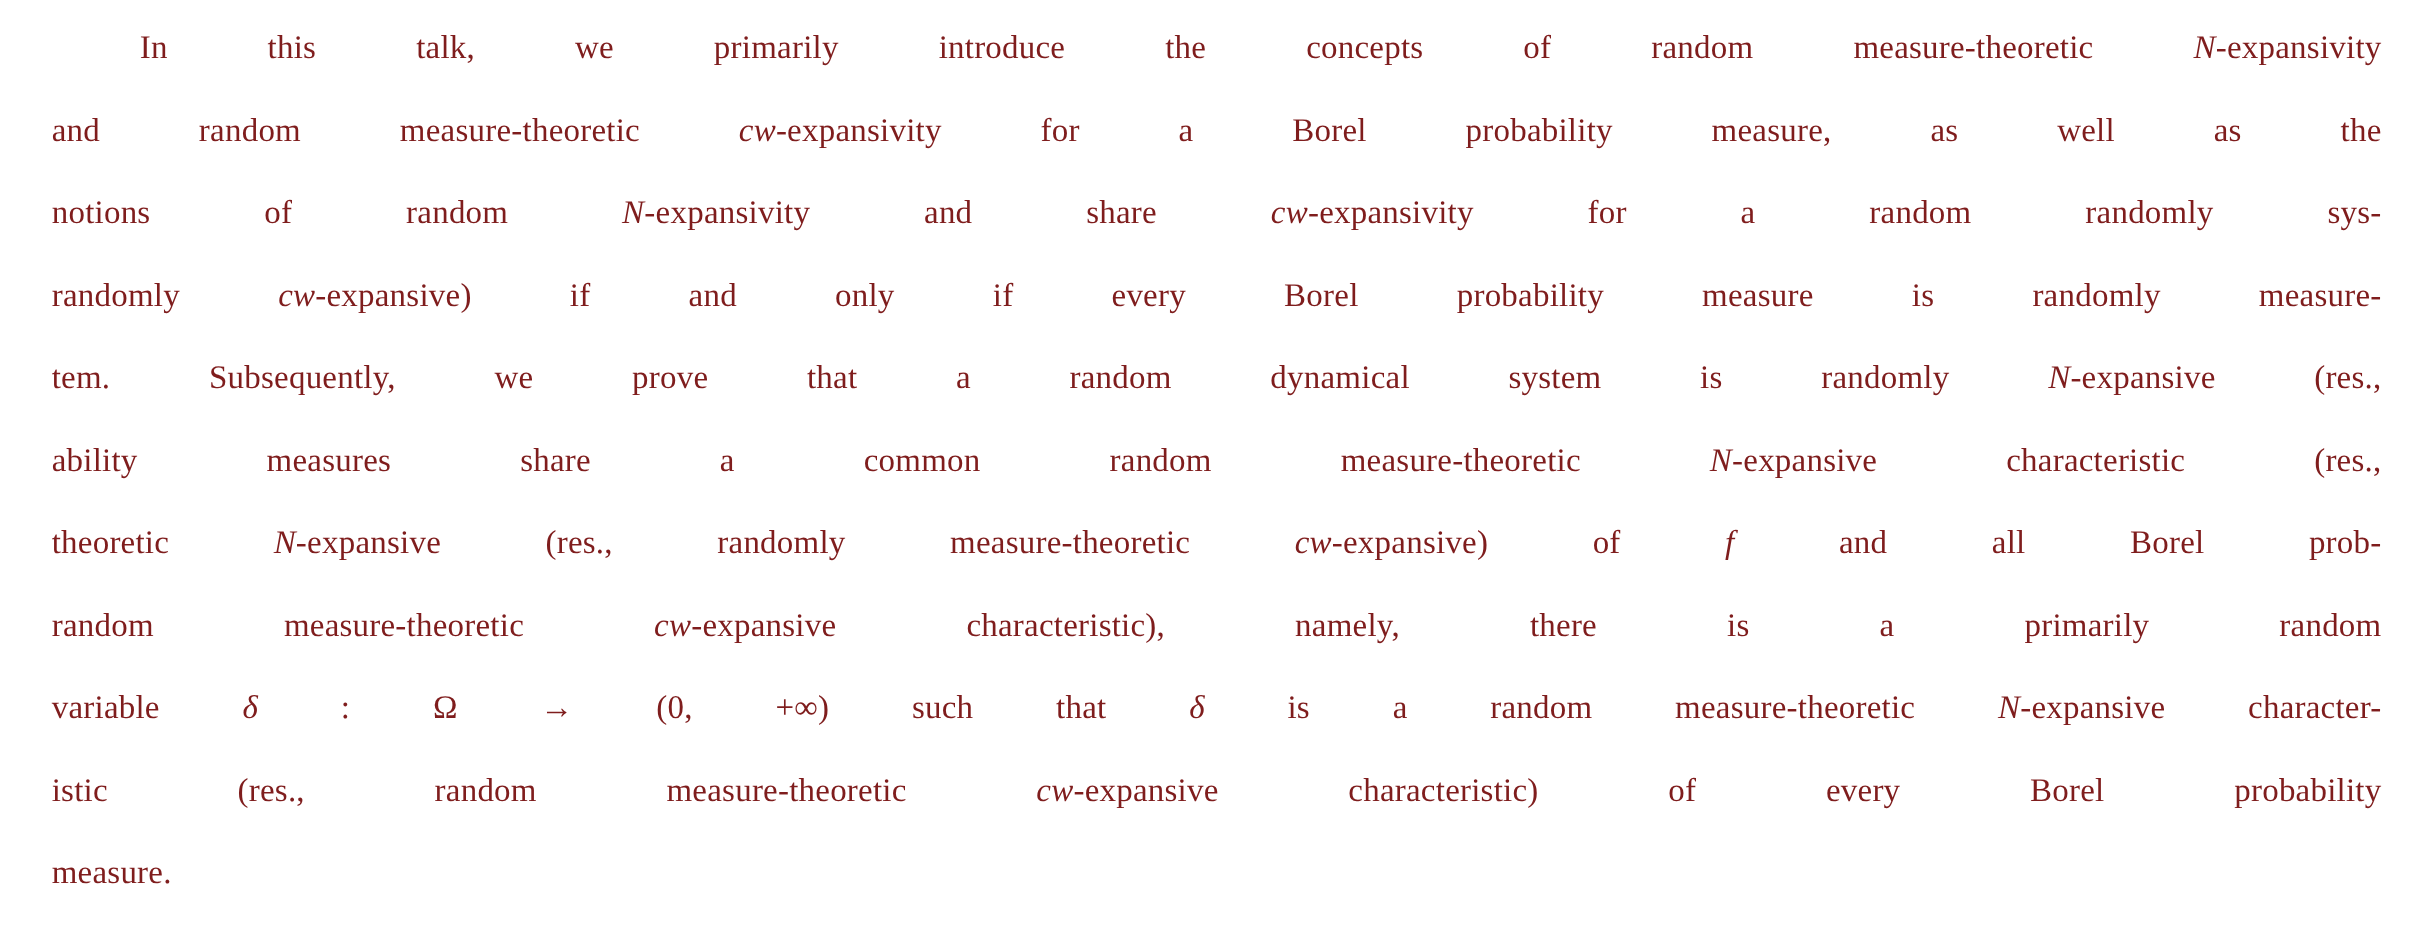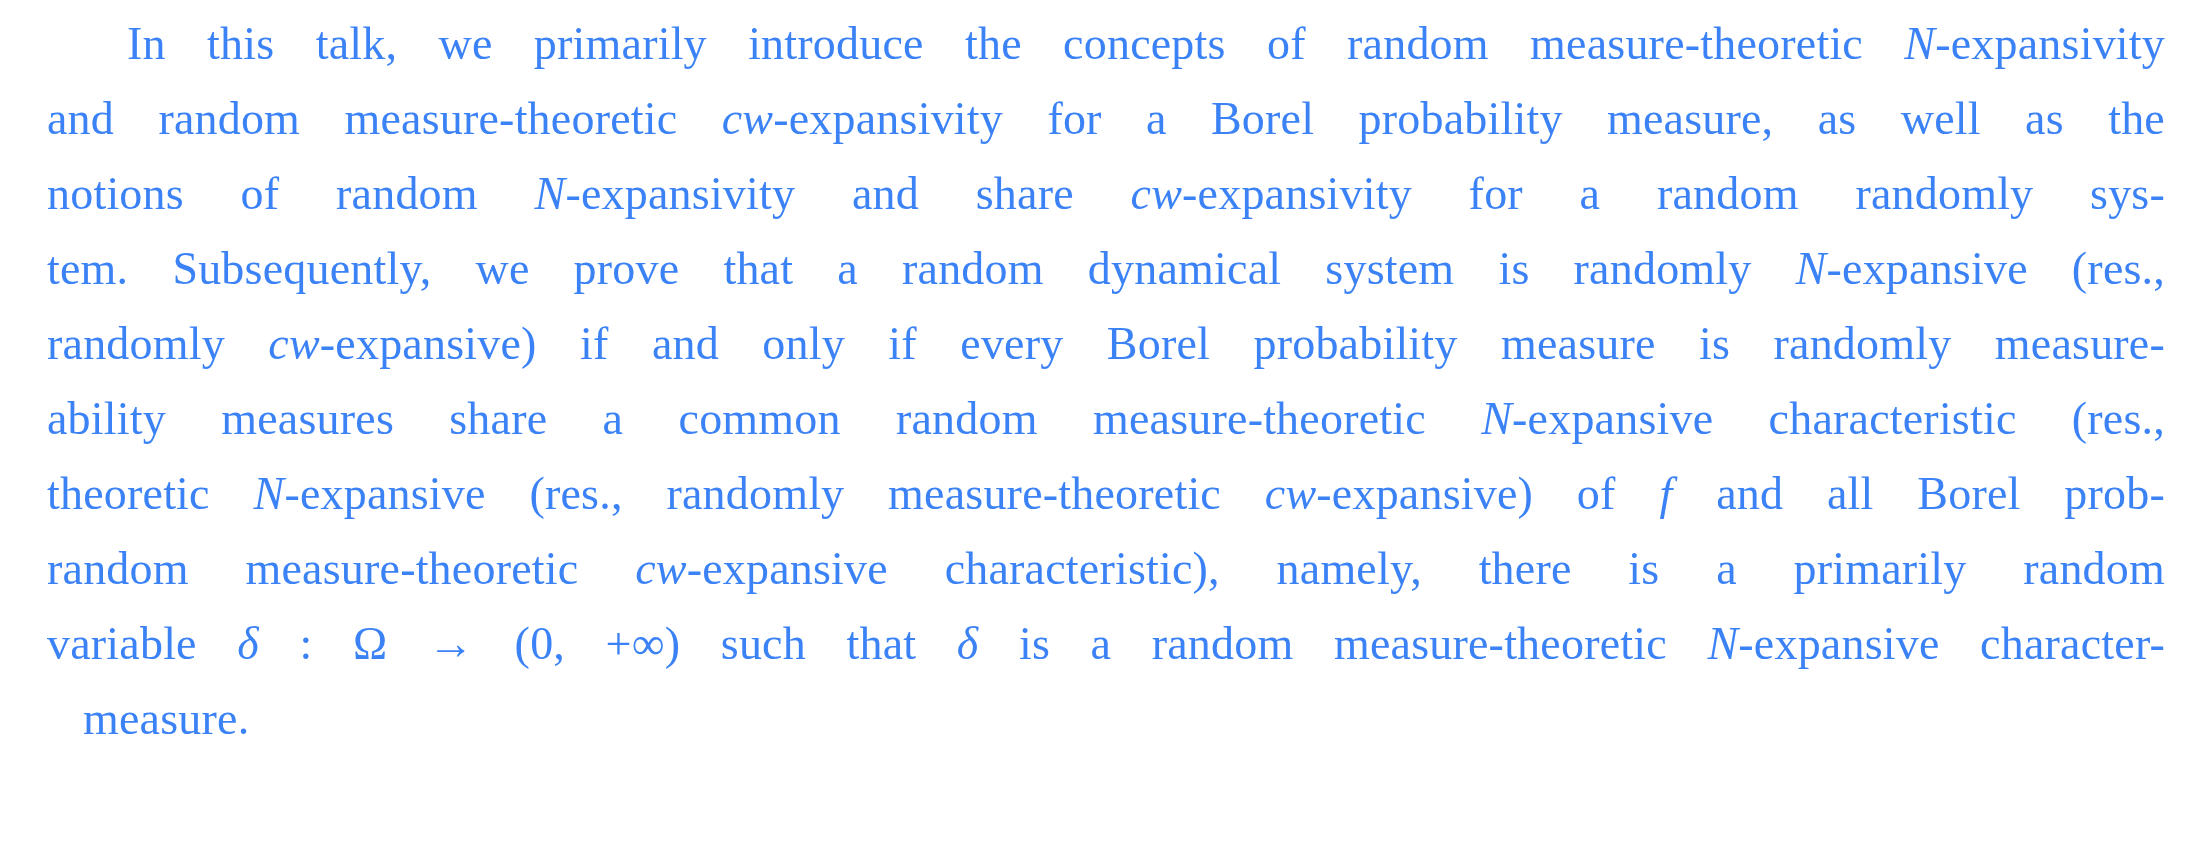--- a/index.html
+++ b/index.html
@@ -10,55 +10,55 @@
   .page {
     width: 2212px;
     height: 842px;
     background: #ffffff;
     box-sizing: border-box;
     padding: 6px 47px 0 47px;
     overflow: hidden;
   }
   .abstract {
     font-family: "Liberation Serif", "DejaVu Serif", serif;
-    font-size: 46px;
+    font-size: 30px;
     line-height: 75px;
-    color: #3b82f6;
+    color: #7f1d1d;
     letter-spacing: 0.2px;
   }
   .line {
     height: 75px;
     text-align: justify;
     text-align-last: justify;
     white-space: normal;
   }
   .line.no-justify {
     text-align: left;
     text-align-last: left;
-    margin-left: 36px;
   }
   .line.indent {
     text-indent: 80px;
   }
   .mi {
     font-style: italic;
   }
   .rm {
     font-style: normal;
   }
 </style>
 </head>
 <body>
 
 <div class="page">
   <div class="abstract">
       <div class="line indent"><span class="rm">In this talk, we primarily introduce the concepts of random measure-theoretic </span><span class="mi">N</span><span class="rm">-expansivity</span></div>
       <div class="line"><span class="rm">and random measure-theoretic </span><span class="mi">cw</span><span class="rm">-expansivity for a Borel probability measure, as well as the</span></div>
       <div class="line"><span class="rm">notions of random </span><span class="mi">N</span><span class="rm">-expansivity and share </span><span class="mi">cw</span><span class="rm">-expansivity for a random randomly sys-</span></div>
+      <div class="line"><span class="rm">randomly </span><span class="mi">cw</span><span class="rm">-expansive) if and only if every Borel probability measure is randomly measure-</span></div>
       <div class="line"><span class="rm">tem.  Subsequently, we prove that a random dynamical system is randomly </span><span class="mi">N</span><span class="rm">-expansive (res.,</span></div>
-      <div class="line"><span class="rm">randomly </span><span class="mi">cw</span><span class="rm">-expansive) if and only if every Borel probability measure is randomly measure-</span></div>
       <div class="line"><span class="rm">ability measures share a common random measure-theoretic </span><span class="mi">N</span><span class="rm">-expansive characteristic (res.,</span></div>
       <div class="line"><span class="rm">theoretic </span><span class="mi">N</span><span class="rm">-expansive (res., randomly measure-theoretic </span><span class="mi">cw</span><span class="rm">-expansive) of </span><span class="mi">f</span><span class="rm"> and all Borel prob-</span></div>
       <div class="line"><span class="rm">random measure-theoretic </span><span class="mi">cw</span><span class="rm">-expansive characteristic), namely, there is a primarily random</span></div>
       <div class="line"><span class="rm">variable </span><span class="mi">δ</span><span class="rm"> : Ω → (0, +∞) such that </span><span class="mi">δ</span><span class="rm"> is a random measure-theoretic </span><span class="mi">N</span><span class="rm">-expansive character-</span></div>
+      <div class="line"><span class="rm">istic (res., random measure-theoretic </span><span class="mi">cw</span><span class="rm">-expansive characteristic) of every Borel probability</span></div>
       <div class="line no-justify"><span class="rm">measure.</span></div>
     </div>
 </div>
 
 </body></html>

